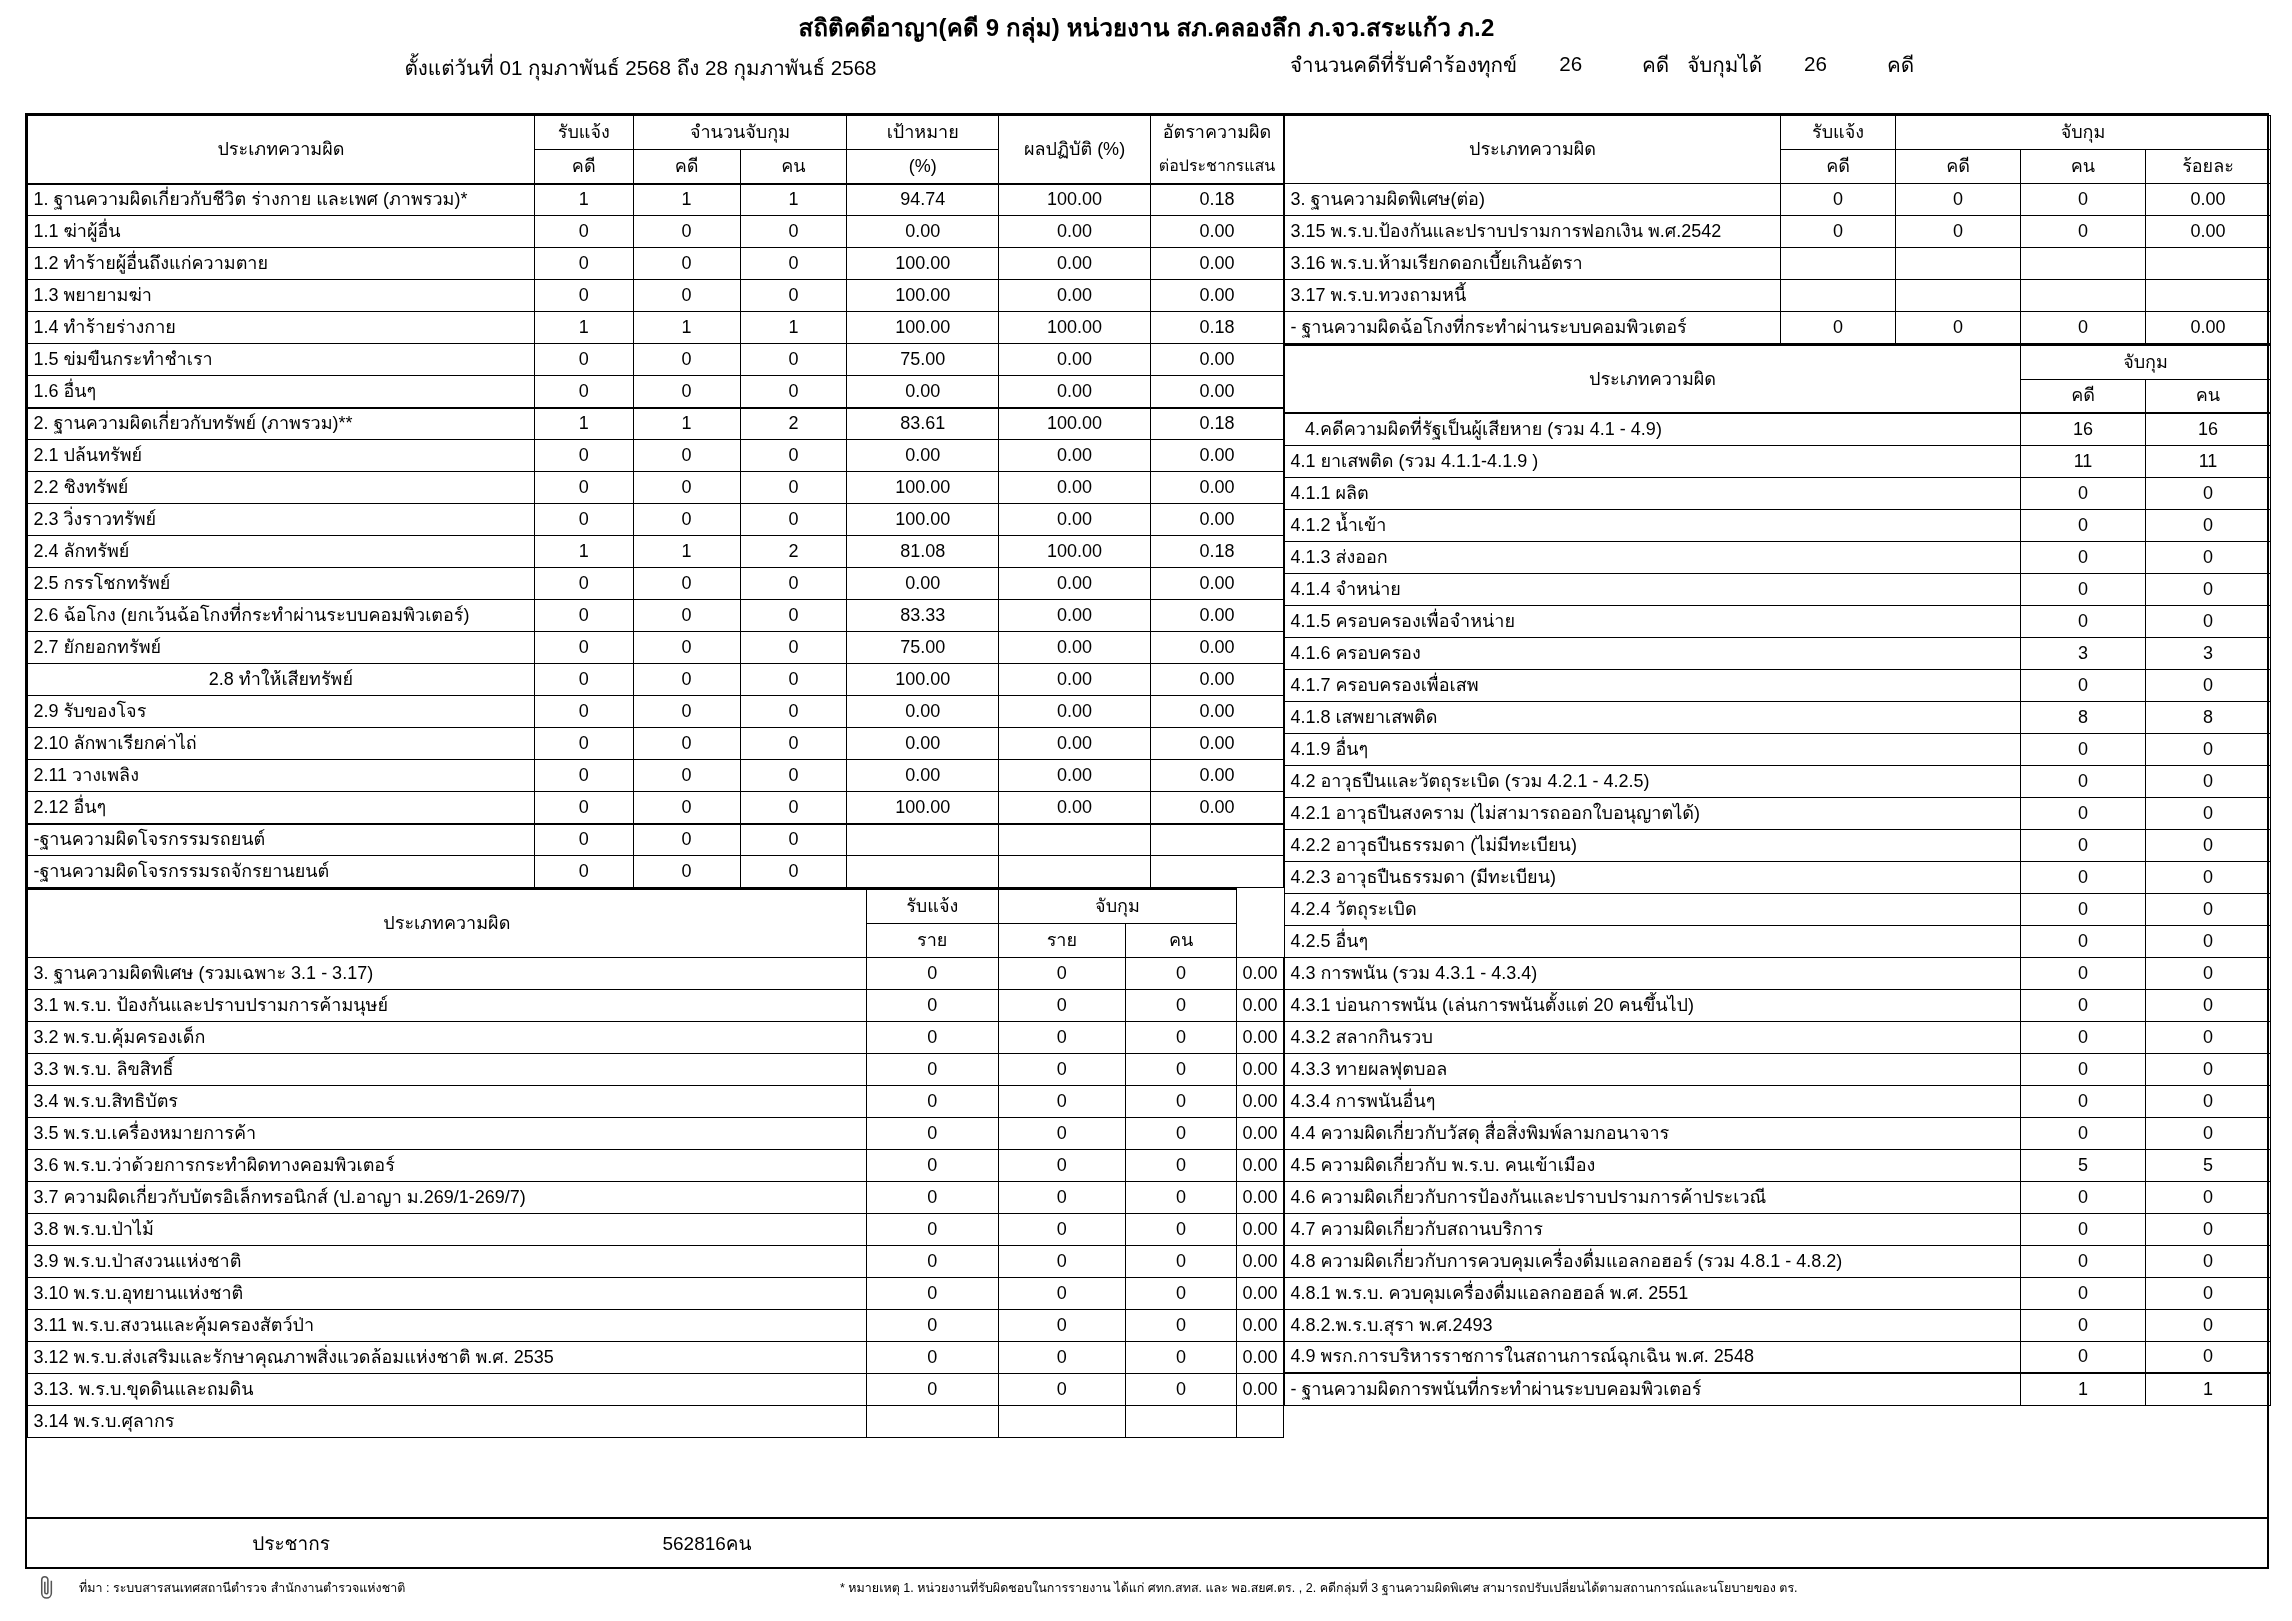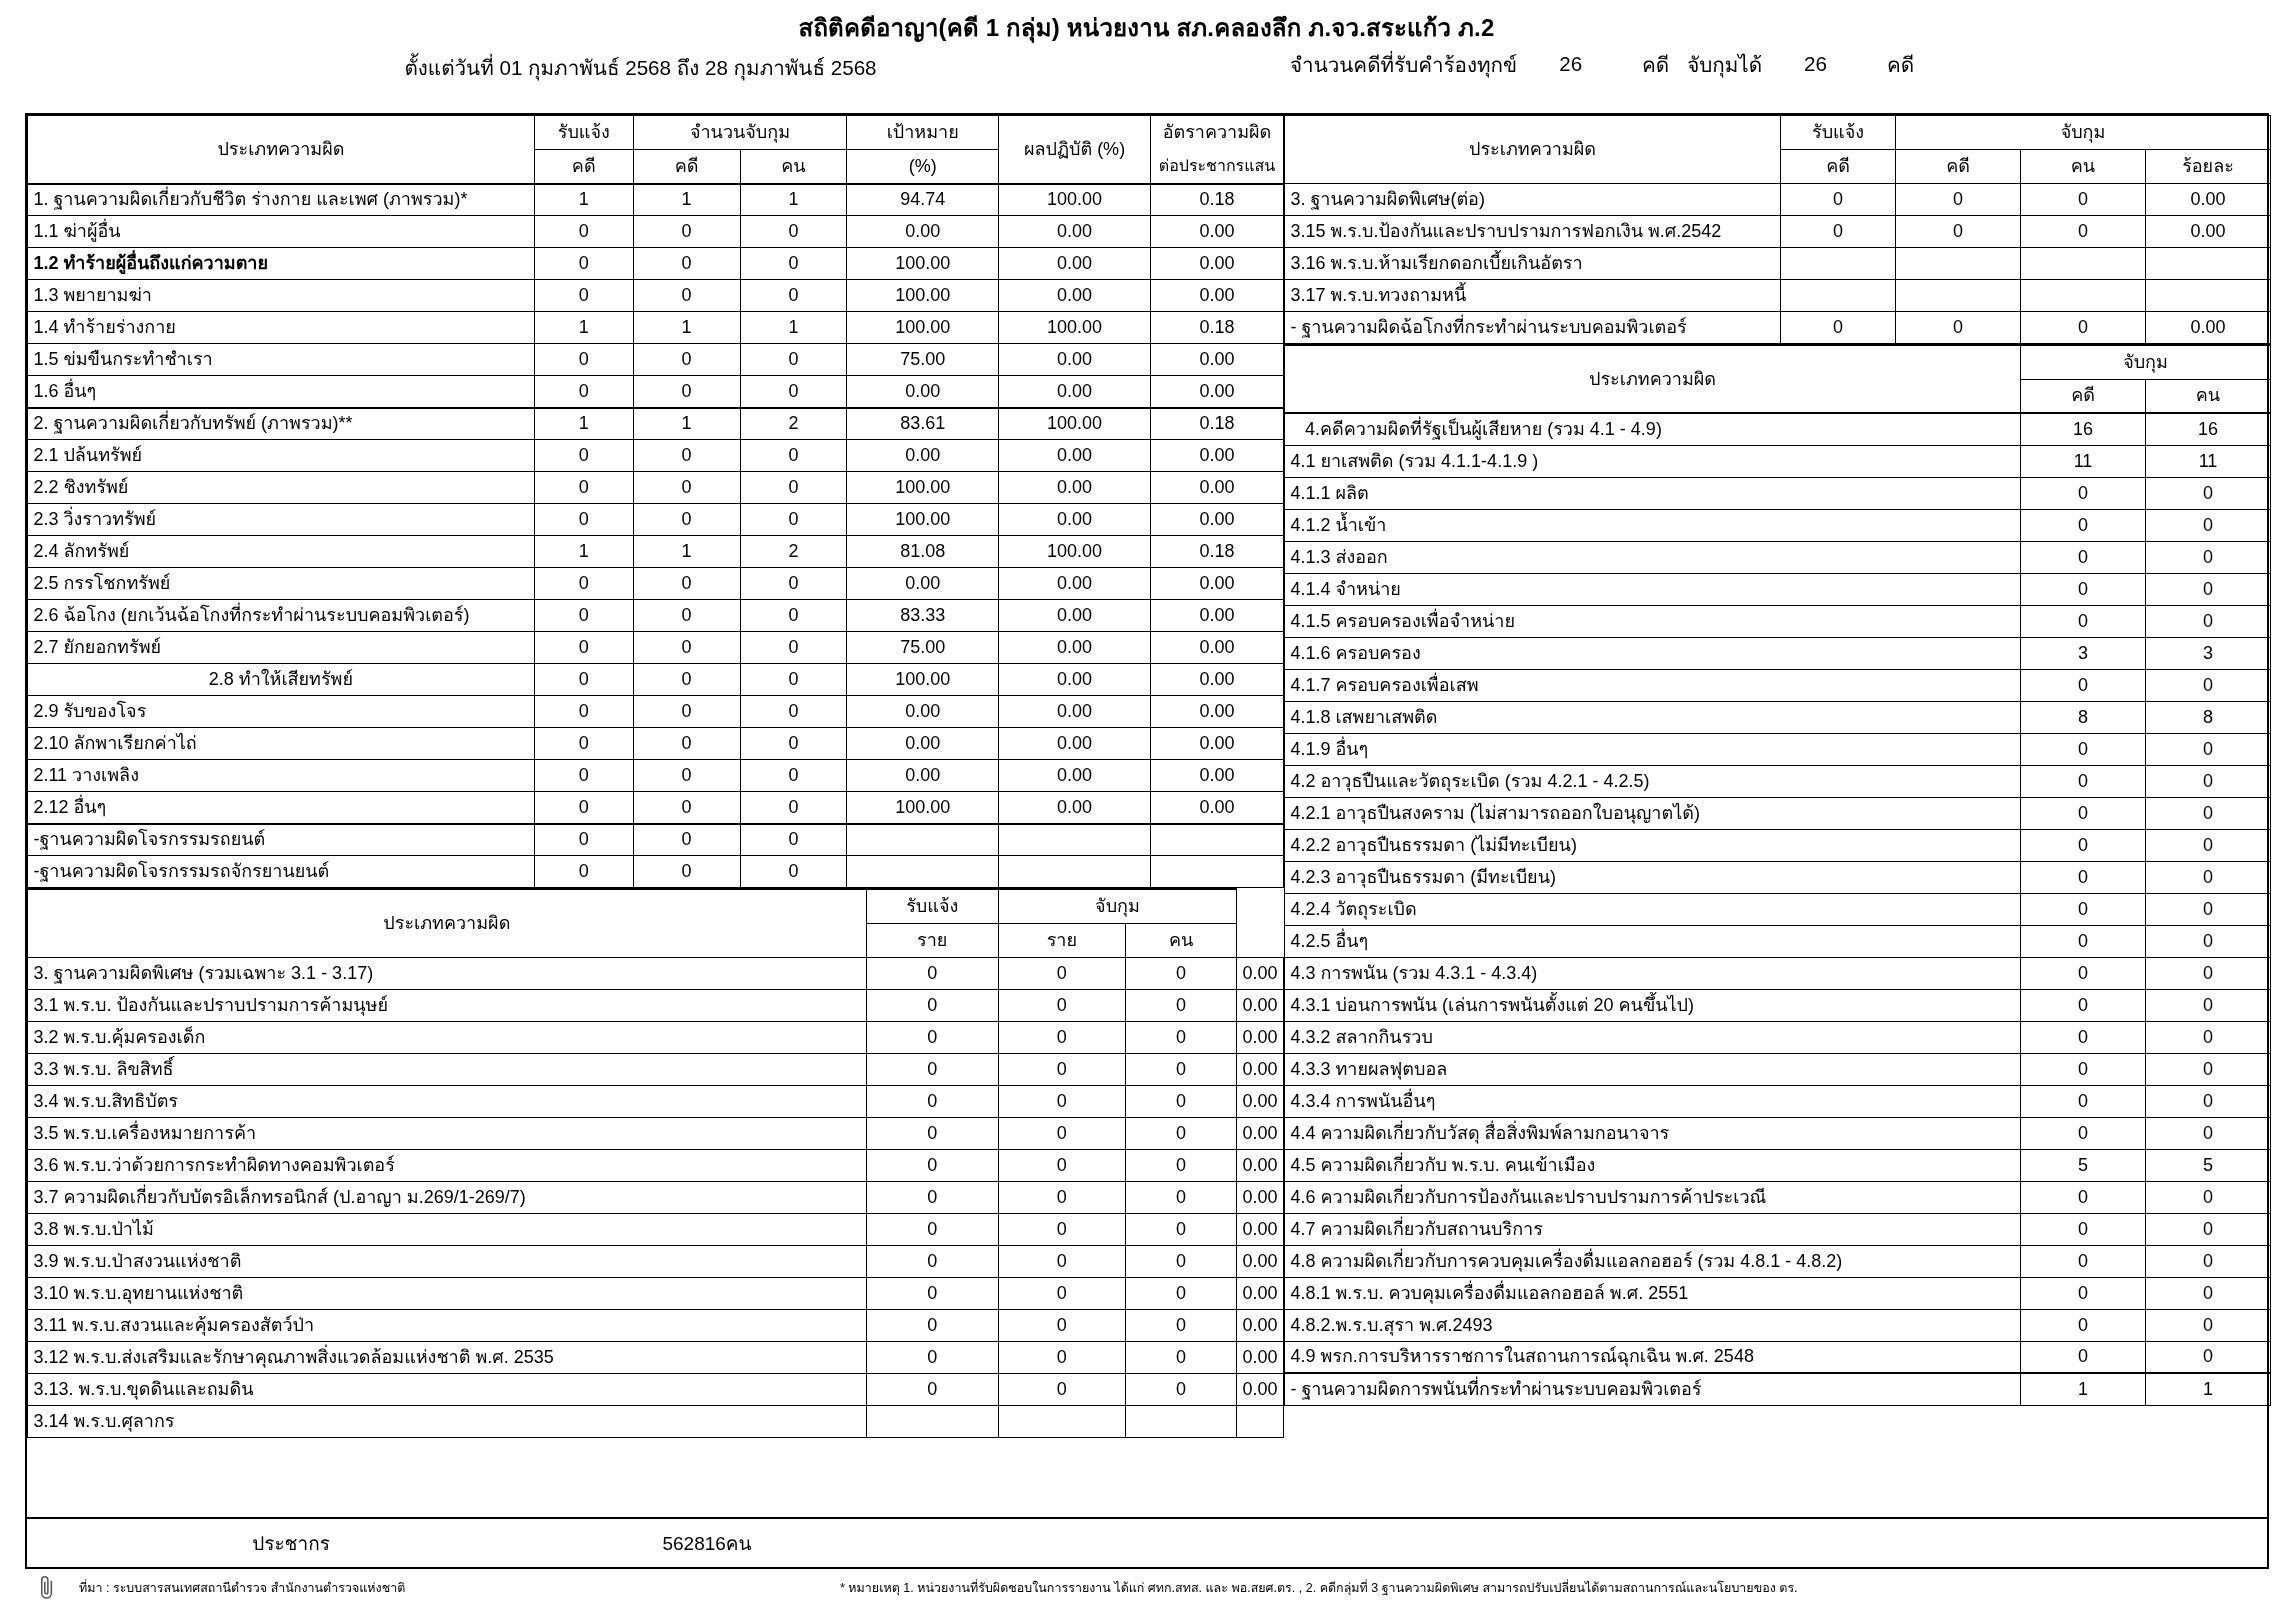--- a/index.html
+++ b/index.html
@@ -102,21 +102,21 @@
   
   .grp { height: 34px; }
   .sub { height: 34px; }
 </style>
 </head>
 <body>
 
 <div class="page">
 
   <div class="title-block">
-    <div class="doc-title">สถิติคดีอาญา(คดี 1 กลุ่ม) หน่วยงาน สภ.คลองลึก ภ.จว.สระแก้ว ภ.2</div>
+    <div class="doc-title">สถิติคดีอาญา(คดี 9 กลุ่ม) หน่วยงาน สภ.คลองลึก ภ.จว.สระแก้ว ภ.2</div>
   </div>
 
   <div class="subtitle-row">
     <div class="subtitle-left">ตั้งแต่วันที่ 01 กุมภาพันธ์ 2568 ถึง 28 กุมภาพันธ์ 2568</div>
     <div class="subtitle-right">
       <span class="sr-label">จำนวนคดีที่รับคำร้องทุกข์</span>
       <span class="sr-num">26</span>
       <span class="sr-unit">คดี</span>
       <span class="sr-label">จับกุมได้</span>
       <span class="sr-num">26</span>
@@ -168,21 +168,21 @@
             <tr>
               <td class="l" style="height: 32px;">1.1 ฆ่าผู้อื่น</td>
               <td class="c" style="height: 32px;">0</td>
               <td class="c" style="height: 32px;">0</td>
               <td class="c" style="height: 32px;">0</td>
               <td class="c" style="height: 32px;">0.00</td>
               <td class="c" style="height: 32px;">0.00</td>
               <td class="c" style="height: 32px;">0.00</td>
             </tr>
             <tr>
-              <td class="l" style="height: 32px; font-weight: bold;">1.2 ทำร้ายผู้อื่นถึงแก่ความตาย</td>
+              <td class="l" style="height: 32px;">1.2 ทำร้ายผู้อื่นถึงแก่ความตาย</td>
               <td class="c" style="height: 32px;">0</td>
               <td class="c" style="height: 32px;">0</td>
               <td class="c" style="height: 32px;">0</td>
               <td class="c" style="height: 32px;">100.00</td>
               <td class="c" style="height: 32px;">0.00</td>
               <td class="c" style="height: 32px;">0.00</td>
             </tr>
             <tr>
               <td class="l" style="height: 32px;">1.3 พยายามฆ่า</td>
               <td class="c" style="height: 32px;">0</td>

